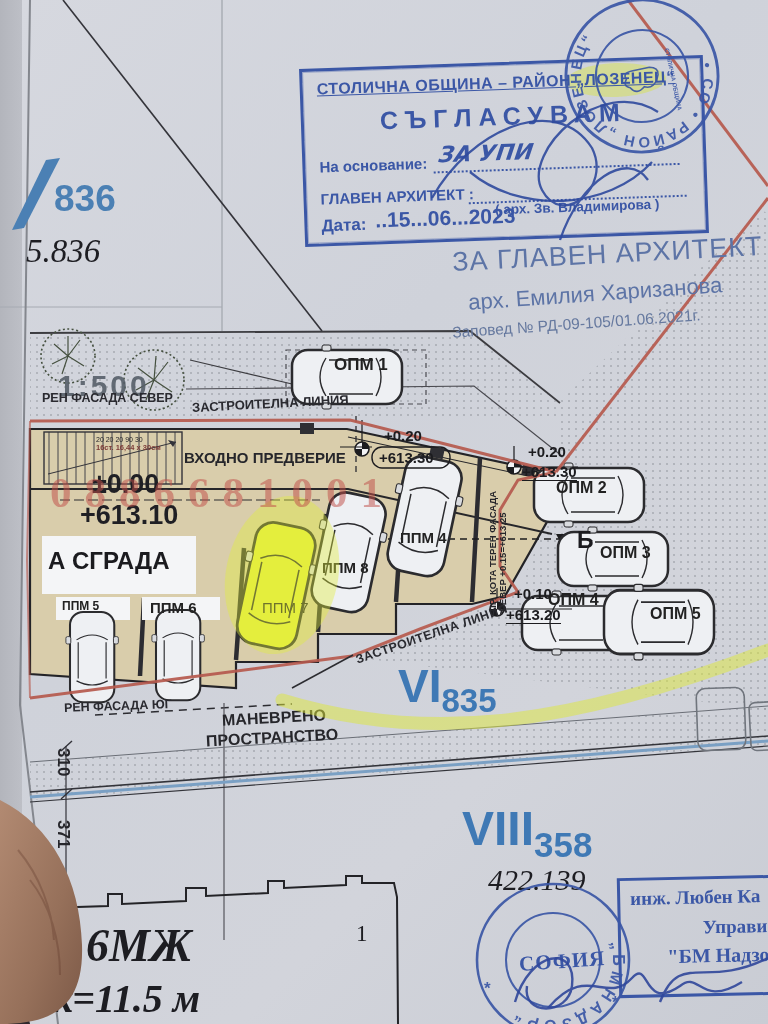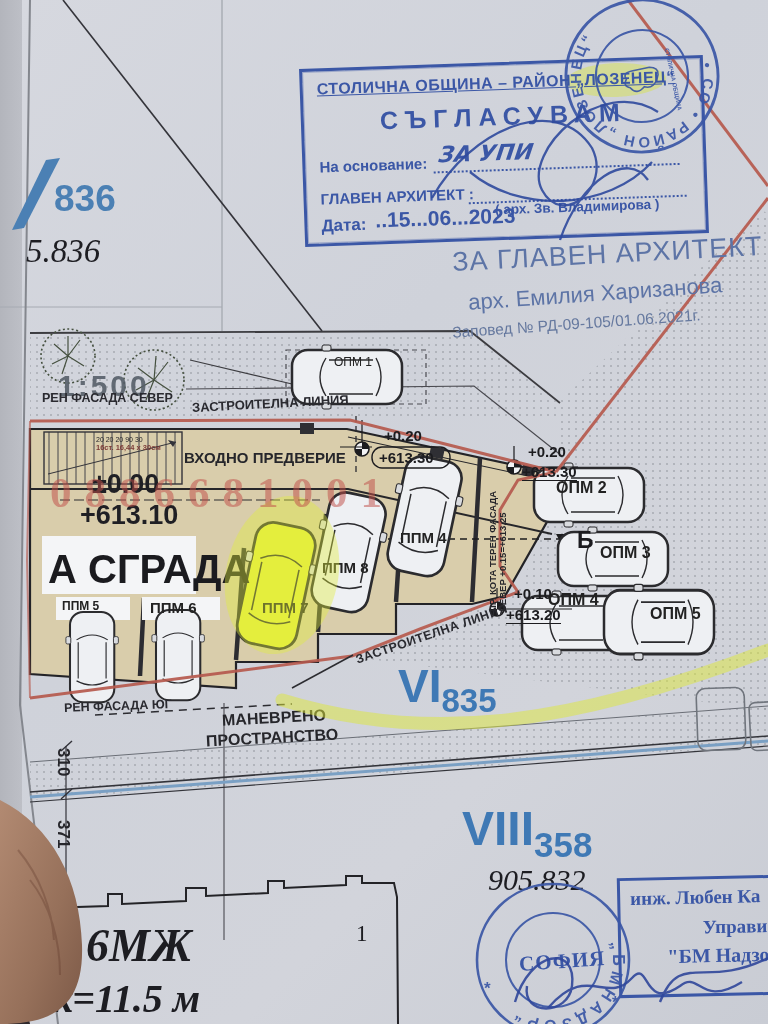--- a/index.html
+++ b/index.html
@@ -160,50 +160,50 @@
   <div class="t z2" style="left:96px;top:436px;font-size:7px;color:#26262b">20 20 20   90   30</div>
   <div class="t z2" style="left:96px;top:444px;font-size:7.5px;color:#7c3c38;font-weight:bold">16ст. 16,44 х 30см</div>
   <div class="t z2" style="left:92px;top:470px;font-size:27px;font-weight:bold;color:#1f1f24">±0.00</div>
   <div class="t z2" style="left:80px;top:501px;font-size:27px;font-weight:bold;color:#1f1f24">+613.10</div>
   <div class="t z2" style="left:384px;top:428px;font-size:15px;font-weight:bold;color:#1c1c1f">+0.20</div>
   <div class="t z2" style="left:379px;top:450px;font-size:15px;font-weight:bold;color:#1c1c1f">+613.30</div>
   <div class="t z2" style="left:528px;top:444px;font-size:15px;font-weight:bold;color:#1c1c1f">+0.20</div>
   <div class="t z2" style="left:522px;top:464px;font-size:15px;font-weight:bold;color:#1c1c1f;border-bottom:1.5px solid #1c1c1f">+613.30</div>
   <div class="t z2" style="left:514px;top:586px;font-size:15px;font-weight:bold;color:#1c1c1f">+0.10</div>
   <div class="t z2" style="left:506px;top:607px;font-size:15px;font-weight:bold;color:#1c1c1f;border-bottom:1.5px solid #1c1c1f">+613.20</div>
-  <div class="t z2" style="left:48px;top:548px;font-size:40px;font-weight:bold;color:#1b1b1f">А СГРАДА</div>
+  <div class="t z2" style="left:48px;top:548px;font-size:24px;font-weight:bold;color:#1b1b1f">А СГРАДА</div>
   <div class="t z2" style="left:577px;top:528px;font-size:23px;font-weight:bold;color:#1b1b1f">Б</div>
   <div class="t z2" style="left:488px;top:612px;transform:rotate(-90deg);transform-origin:0 0;color:#26262b;font-size:9.5px;font-weight:bold">
     <span style="display:block">ПР. КОТА ТЕРЕН ФАСАДА</span>
     <span style="display:block">СЕВЕР +0.15=+613.25</span>
   </div>
   <div class="t z2" style="left:222px;top:710px;font-size:16px;font-weight:bold;color:#26262b;transform:rotate(-3deg)">МАНЕВРЕНО</div>
   <div class="t z2" style="left:206px;top:730px;font-size:16px;font-weight:bold;color:#26262b;transform:rotate(-3deg)">ПРОСТРАНСТВО</div>
   <div class="t z2" style="left:64px;top:700px;font-size:12.5px;font-weight:bold;color:#2a2a30;transform:rotate(-2deg)">РЕН ФАСАДА ЮГ</div>
 
-  <div class="t z2" style="left:334px;top:356px;font-size:12px;font-weight:normal;color:#222">ОПМ 1</div>
+  <div class="t z2" style="left:334px;top:356px;font-size:17px;font-weight:bold;color:#222">ОПМ 1</div>
   <div class="t z2" style="left:556px;top:480px;font-size:16px;font-weight:bold;color:#222">ОПМ 2</div>
   <div class="t z2" style="left:600px;top:545px;font-size:16px;font-weight:bold;color:#222">ОПМ 3</div>
   <div class="t z2" style="left:548px;top:592px;font-size:16px;font-weight:bold;color:#222">ОПМ 4</div>
   <div class="t z2" style="left:650px;top:606px;font-size:16px;font-weight:bold;color:#222">ОПМ 5</div>
   <div class="t z2" style="left:62px;top:600px;font-size:12px;font-weight:bold;color:#222">ППМ 5</div>
   <div class="t z2" style="left:150px;top:600px;font-size:15px;font-weight:bold;color:#222">ППМ 6</div>
-  <div class="t z2" style="left:262px;top:600px;font-size:15px;font-weight:bold;color:#222">ППМ 7</div>
+  <div class="t z2" style="left:262px;top:600px;font-size:15px;font-weight:normal;color:#222">ППМ 7</div>
   <div class="t z2" style="left:322px;top:560px;font-size:15px;font-weight:bold;color:#222">ППМ 8</div>
   <div class="t z2" style="left:400px;top:530px;font-size:15px;font-weight:bold;color:#222">ППМ 4</div>
 
   <div class="t z2 planblue" style="left:398px;top:662px;">
     <span style="font-size:46px;font-weight:bold">VI</span><span style="font-size:33px;font-weight:bold;vertical-align:-10px">835</span>
   </div>
   <div class="t z2" style="left:72px;top:748px;font-size:17px;font-weight:bold;color:#26262b;transform:rotate(90deg);transform-origin:0 0">310</div>
   <div class="t z2" style="left:72px;top:820px;font-size:17px;font-weight:bold;color:#26262b;transform:rotate(90deg);transform-origin:0 0">371</div>
   <div class="t z2 planblue" style="left:462px;top:804px;">
     <span style="font-size:48px;font-weight:bold">VIII</span><span style="font-size:35px;font-weight:bold;vertical-align:-12px">358</span>
   </div>
-  <div class="t z2 serifit" style="left:488px;top:864px;font-size:30px">905.832</div>
+  <div class="t z2 serifit" style="left:488px;top:864px;font-size:30px">422.139</div>
   <div class="t z2 serifit" style="left:356px;top:922px;font-size:23px;font-style:normal;font-family:'Liberation Serif',serif">1</div>
   <div class="t z2 serifit" style="left:86px;top:922px;font-size:46px;font-weight:bold">6МЖ</div>
   <div class="t z2 serifit" style="left:52px;top:978px;font-size:40px;font-weight:bold">к=11.5 м</div>
 
   <svg class="svgabs z2" width="80" height="90" style="left:8px;top:158px">
     <polygon points="38,2 52,0 16,70 4,72" fill="#4b80b4"></polygon>
   </svg>
   <div class="t z2 planblue" style="left:54px;top:180px;font-size:37px;font-weight:bold;color:#4b80b4">836</div>
   <div class="t z2 serifit" style="left:26px;top:234px;font-size:33px">5.836</div>
 

